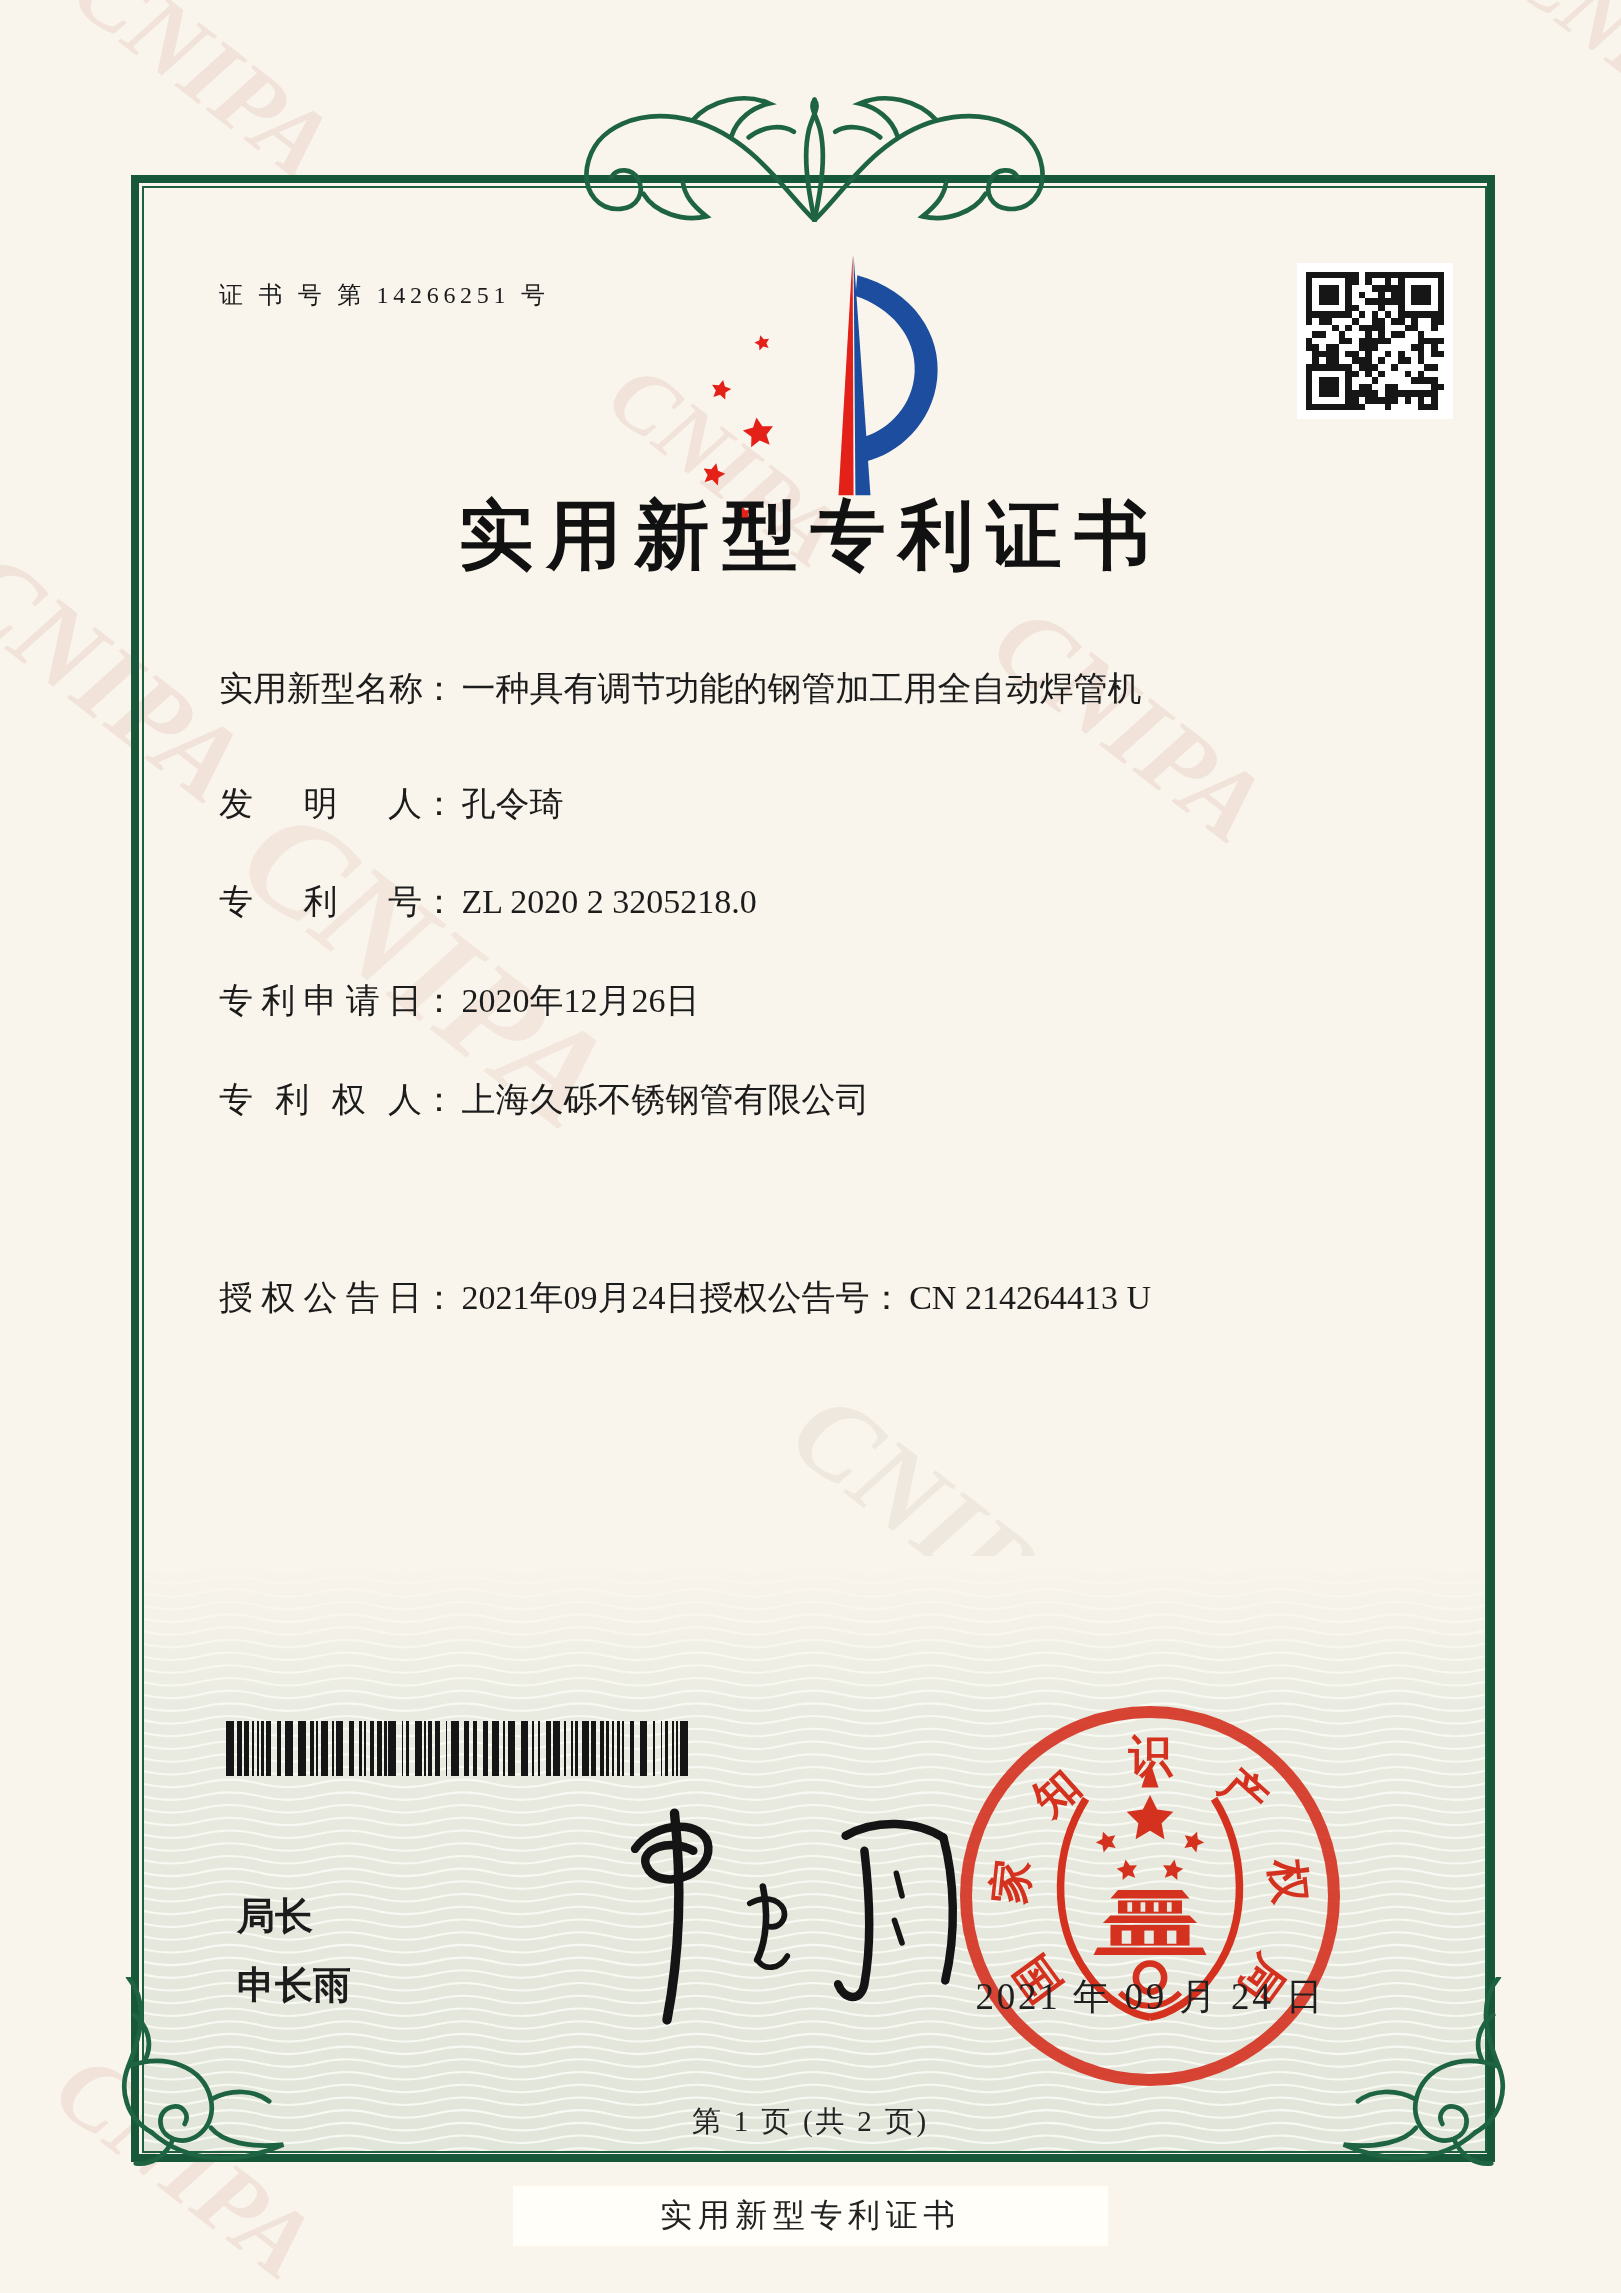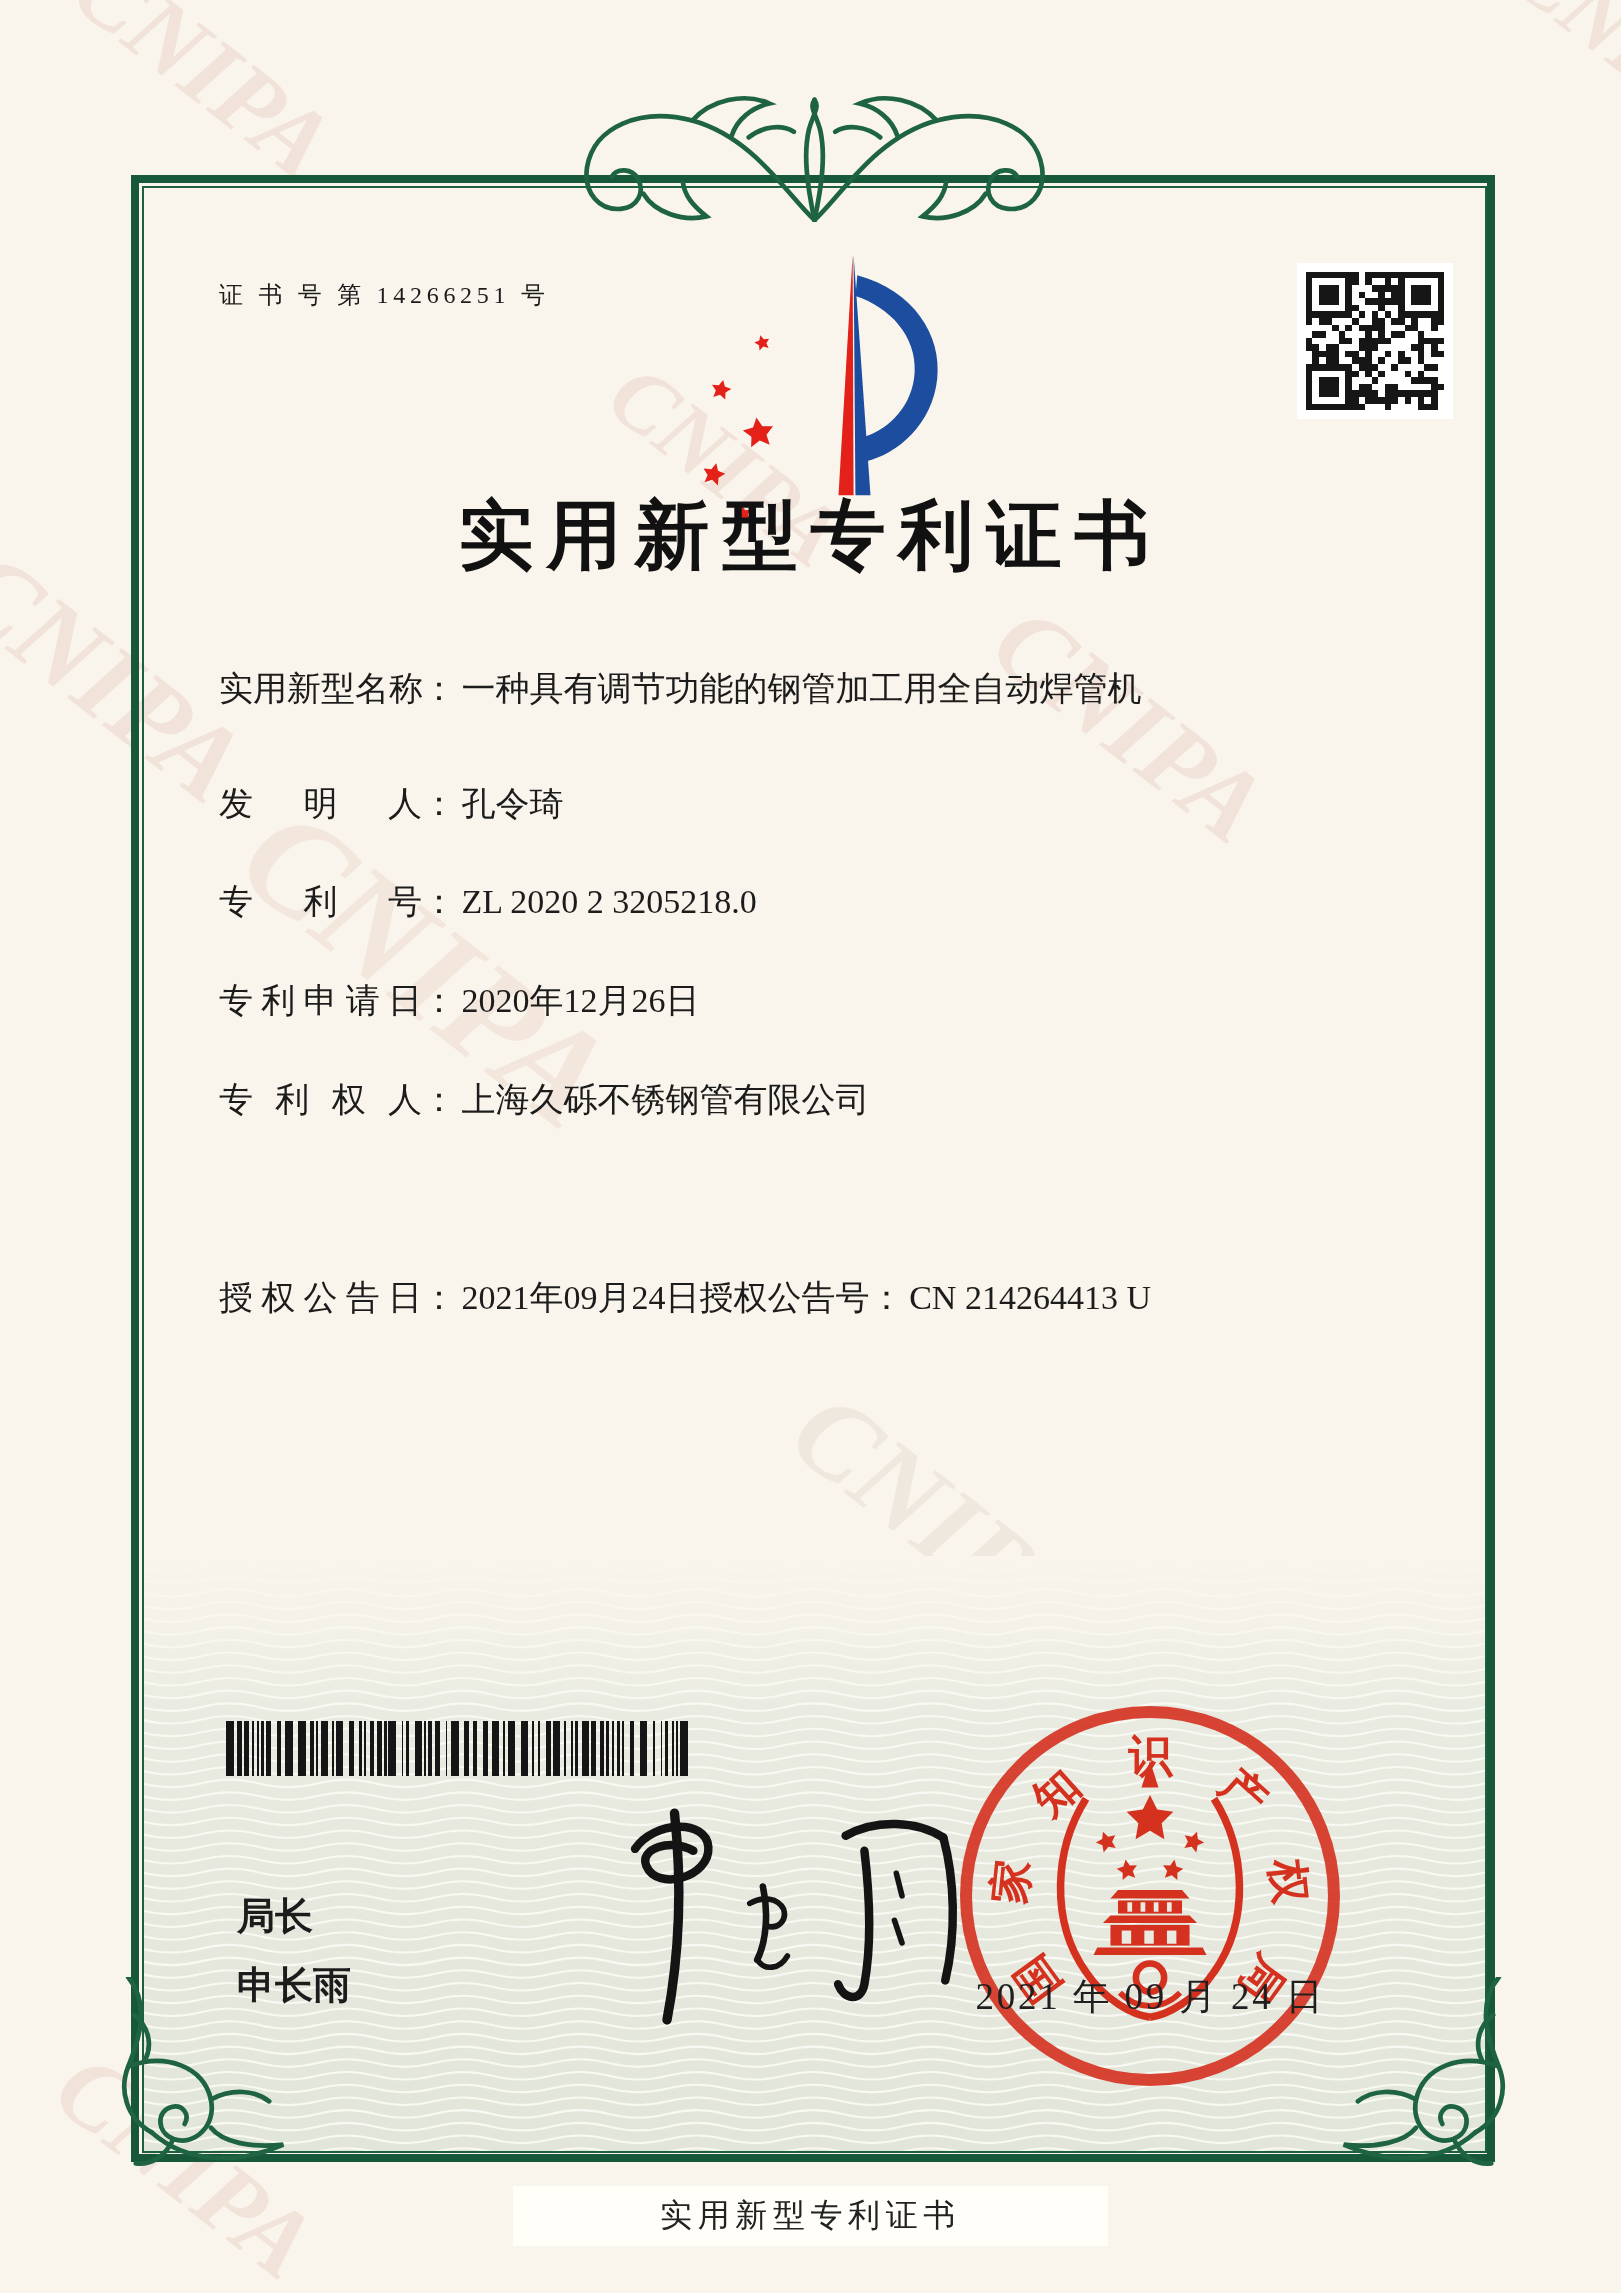--- a/index.html
+++ b/index.html
@@ -571,17 +571,18 @@
   <span class="ch" style="left: 39px; top: 234px; transform: rotate(-126deg);">国</span>
       <span class="ch" style="left: 13px; top: 137px; transform: rotate(-84deg);">家</span>
       <span class="ch" style="left: 58px; top: 48px; transform: rotate(-42deg);">知</span>
       <span class="ch" style="left: 152px; top: 12.2px; transform: rotate(0deg);">识</span>
       <span class="ch" style="left: 245px; top: 48px; transform: rotate(42deg);">产</span>
       <span class="ch" style="left: 290px; top: 137px; transform: rotate(84deg);">权</span>
       <span class="ch" style="left: 264px; top: 234px; transform: rotate(126deg);">局</span>
     </div>
   <div class="seal-date">2021 年 09 月 24 日</div>
 
+  <div class="pageinfo">第 1 页 (共 2 页)</div>
   <div class="note-strip"></div>
   <div class="note">实用新型专利证书</div>
 
 </div>
 
 
 </body></html>

